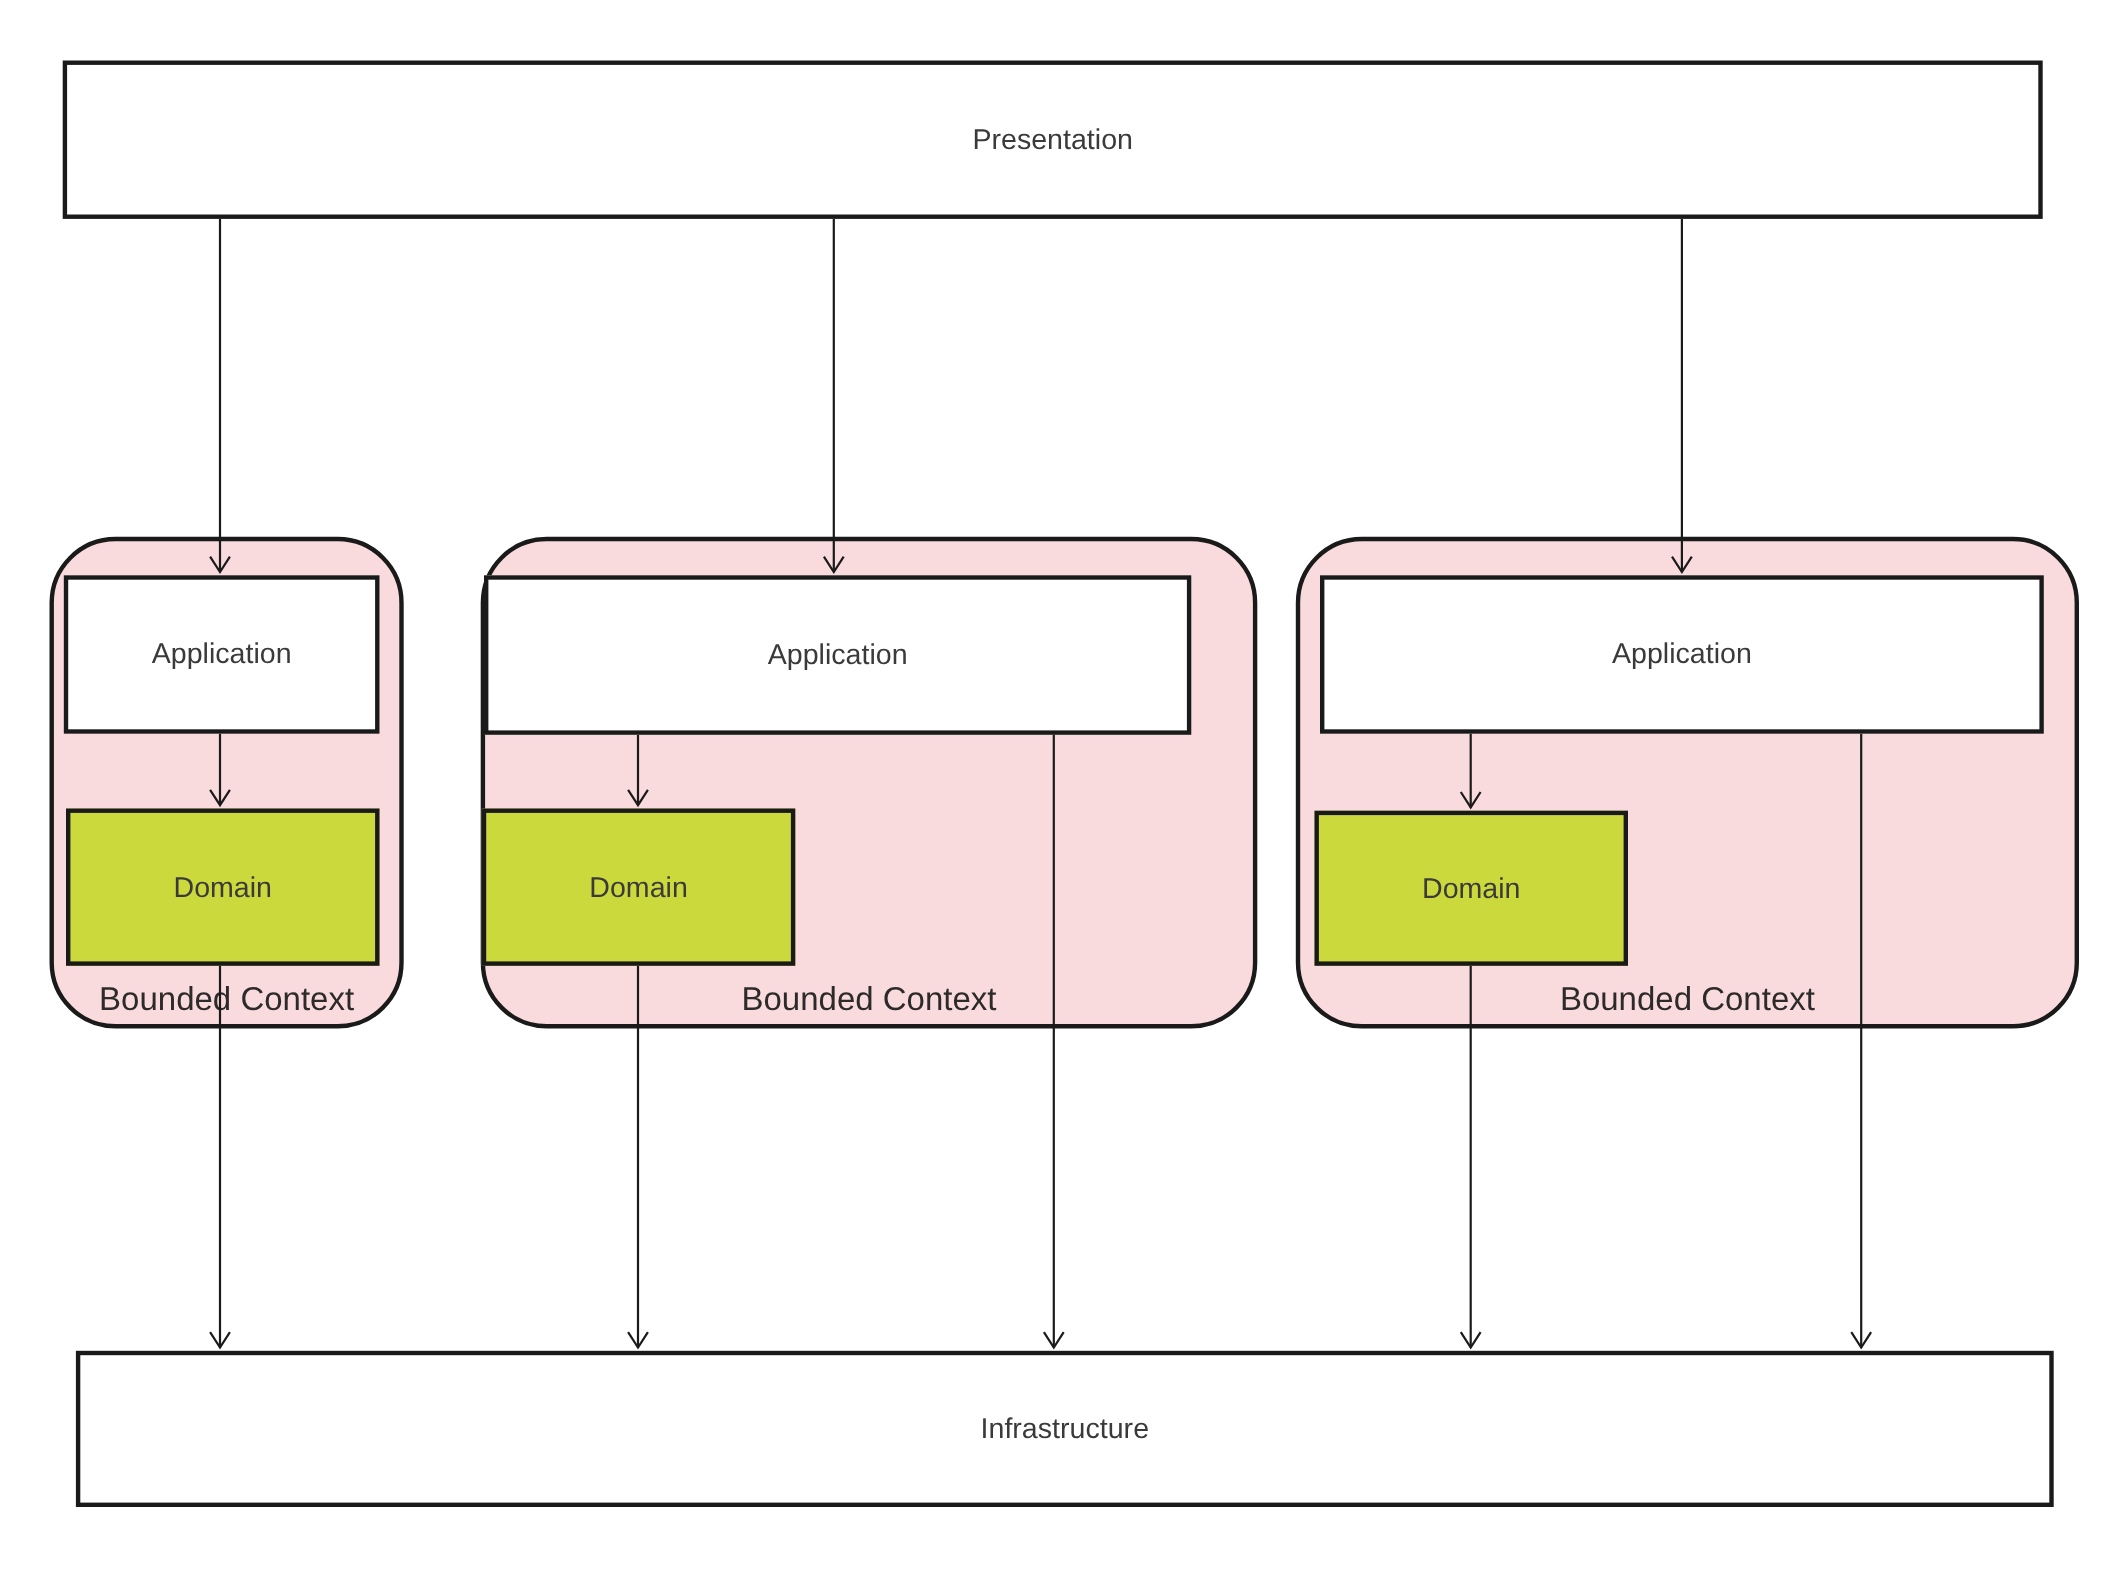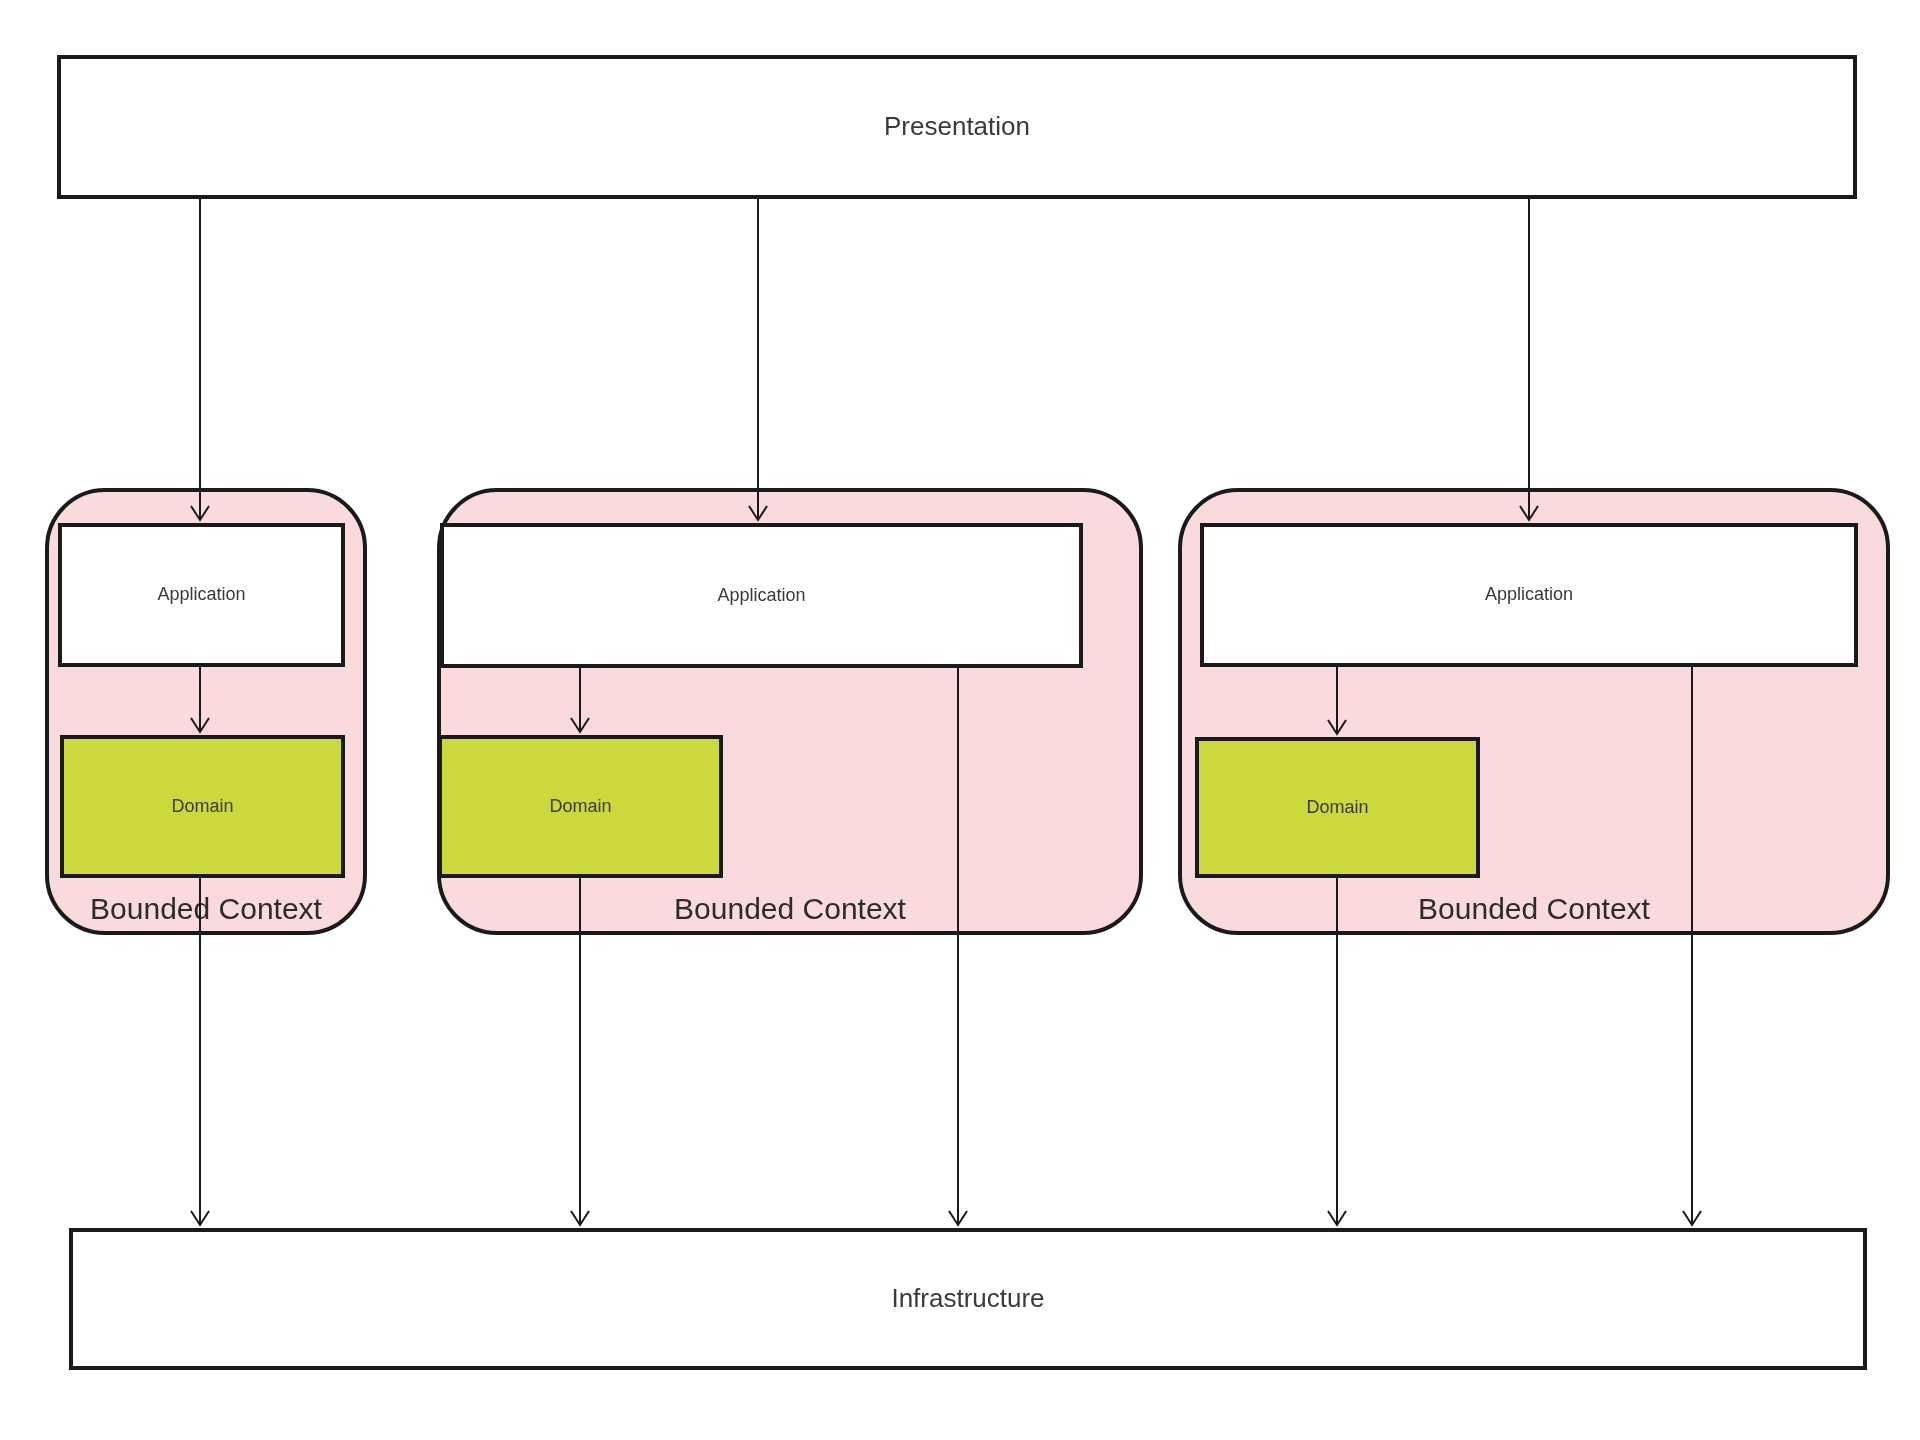--- a/index.html
+++ b/index.html
@@ -43,21 +43,21 @@
   .ctx1{left:45px;top:488px;width:322px;height:447px;}
   .ctx2{left:437px;top:488px;width:706px;height:447px;}
   .ctx3{left:1178px;top:488px;width:712px;height:447px;}
 
   .node{
     position:absolute;
     border:4px solid var(--border);
     display:flex;align-items:center;justify-content:center;
     box-sizing:border-box;
   }
-  .node span{font-size:18px;color:var(--label-text);line-height:1.2;}
+  .node span{font-size:26px;color:var(--label-text);line-height:1.2;}
   .app-box{background:var(--box-fill);}
   .domain-box{background:var(--domain-fill);text-align:right;}
 
   .ctx1 .app-box{left:9px;top:31px;width:287px;height:144px;}
   .ctx1 .domain-box{left:11px;top:243px;width:285px;height:143px;}
   .ctx2 .app-box{left:-1px;top:31px;width:643px;height:145px;}
   .ctx2 .domain-box{left:-3px;top:243px;width:285px;height:143px;}
   .ctx3 .app-box{left:18px;top:31px;width:658px;height:144px;}
   .ctx3 .domain-box{left:13px;top:245px;width:285px;height:141px;}
 

